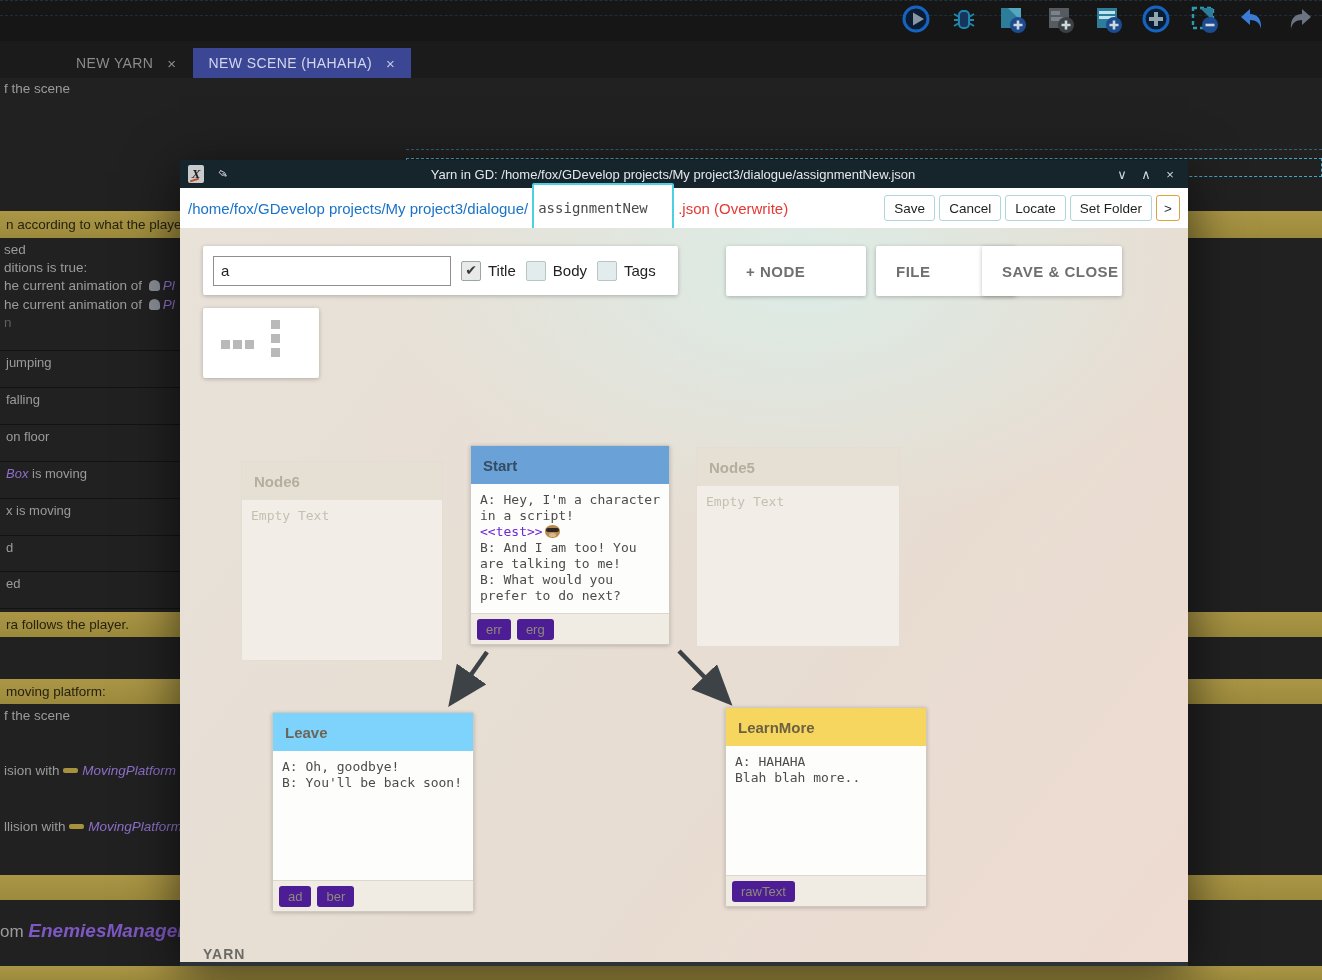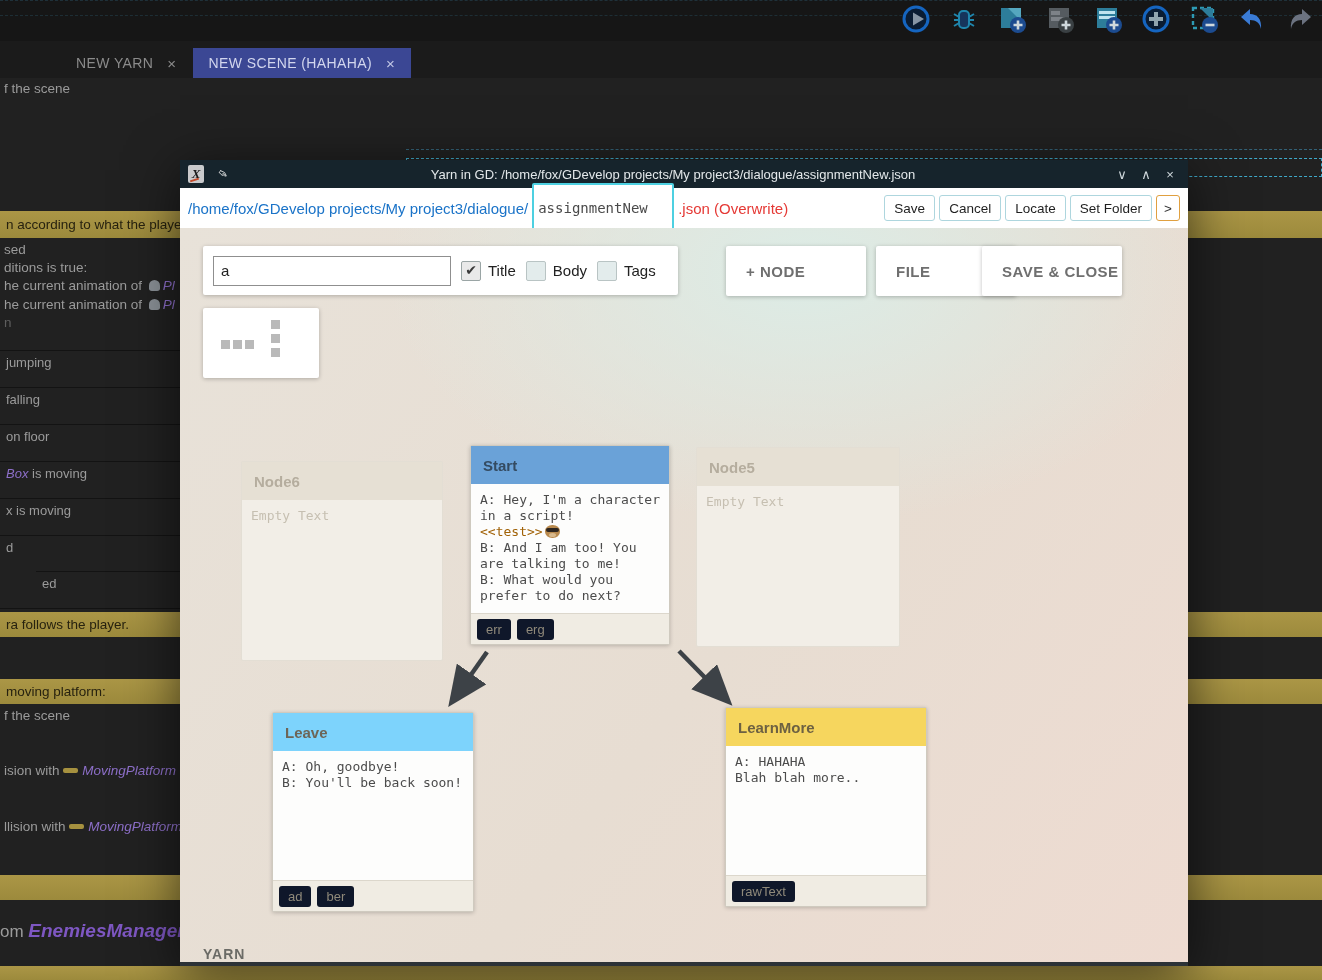--- a/index.html
+++ b/index.html
@@ -104,22 +104,22 @@
   .arrows-svg{position:absolute;left:0;top:0;width:1008px;height:734px;pointer-events:none;}
 
   .ynode{position:absolute;border-radius:2px;background:#fdfdfc;border:1px solid #cfcabf;
     box-shadow:0 1px 4px rgba(0,0,0,.2);box-sizing:border-box;cursor:move;}
   .ynode .hd{height:38px;display:flex;align-items:center;padding:0 12px;font-weight:bold;
     font-size:15px;box-sizing:border-box;}
   .ynode .bd{font-family:"DejaVu Sans Mono",monospace;font-size:13px;line-height:16px;color:#4c4c4c;
     padding:8px 9px;white-space:pre-wrap;overflow:hidden;box-sizing:border-box;}
   .ynode .ft{position:absolute;left:0;right:0;bottom:0;height:30px;background:#f0ece3;
     border-top:1px solid #dcd7cc;display:flex;align-items:center;gap:6px;padding:0 6px;}
-  .tag-chip{background:#0f172a;border-radius:3px;color:#8f897a;font-size:13px;padding:3px 9px;cursor:pointer;}
-  .seg-cmd{color:#a16207;}
+  .tag-chip{background:#4c1d95;border-radius:3px;color:#8f897a;font-size:13px;padding:3px 9px;cursor:pointer;}
+  .seg-cmd{color:#6d28d9;}
   .monkey{display:inline-block;width:15px;height:13px;background:#b98a4e;border-radius:48%;
     position:relative;vertical-align:-2px;margin-left:2px;}
   .monkey::before{content:"";position:absolute;left:1px;top:3px;width:13px;height:4px;
     background:#2e2620;border-radius:2px;}
   .monkey::after{content:"";position:absolute;left:4px;bottom:1px;width:7px;height:4px;
     background:#d9b98c;border-radius:50%;}
   .ynode.faded{background:#f2eee7;border-color:#e3ded4;box-shadow:none;}
   .ynode.faded .hd{color:#b5ad9e !important;background:#e6e0d4 !important;}
   .ynode.faded .bd{color:#c6bfb1;}
   .watermark{position:absolute;left:23px;top:718px;color:#6b6b66;font-weight:bold;font-size:14px;
@@ -217,21 +217,21 @@
         <div class="ev-text" style="top: 182px;">ditions is true:</div>
         <div class="ev-text" style="top: 200px;">he current animation of <span class="bust"></span><span class="obj">Pl</span></div>
         <div class="ev-text" style="top: 219px;">he current animation of <span class="bust"></span><span class="obj">Pl</span></div>
         <div class="ev-text dim" style="top: 237px;">n</div>
         <div class="ev-row" style="top: 272px;">jumping</div>
         <div class="ev-row" style="top: 309px;">falling</div>
         <div class="ev-row" style="top: 346px;">on floor</div>
         <div class="ev-row" style="top: 383px;"><span class="obj">Box</span> is moving</div>
         <div class="ev-row" style="top: 420px;">x is moving</div>
         <div class="ev-row" style="top: 457px;">d</div>
-        <div class="ev-row" style="top: 493px; margin-left: 36px;">ed</div>
+        <div class="ev-row" style="top: 493px;">ed</div>
         <div style="position: absolute; left: 0px; width: 180px; border-top: 1px solid rgb(19, 19, 19); top: 530px;"></div>
         <div class="gold-bar" style="top: 534px; height: 25px;">ra follows the player.</div>
         <div class="gold-bar" style="top: 601px; height: 25px;">moving platform:</div>
         <div class="ev-text" style="top: 630px;">f the scene</div>
         <div class="ev-text" style="top: 685px;">ision with <span class="dash-chip"></span><span class="obj">MovingPlatform</span></div>
         <div class="ev-text" style="top: 741px;">llision with <span class="dash-chip"></span><span class="obj">MovingPlatform</span></div>
         <div class="gold-bar" style="top: 797px; height: 25px;"></div>
         <div class="manager-row" style="top: 842px;">om <span class="obj">EnemiesManager</span></div>
         <div class="gold-bar" style="top: 888px; height: 14px;"></div>
       </div>

